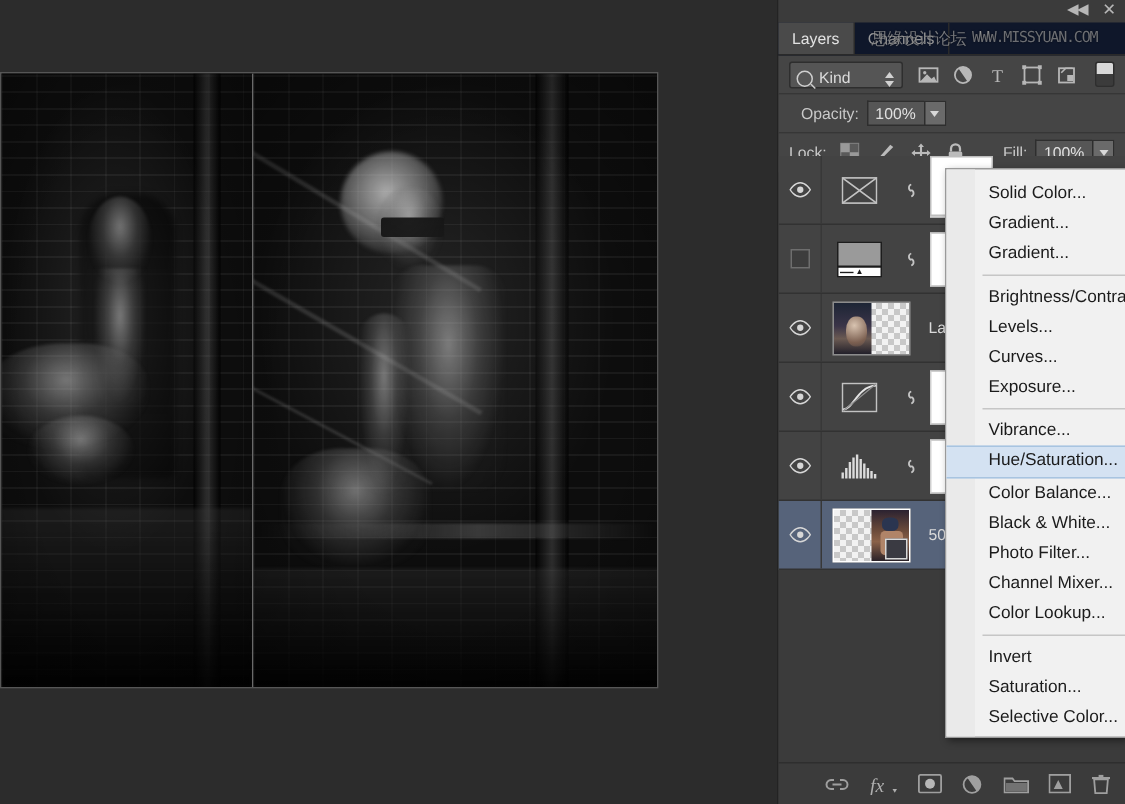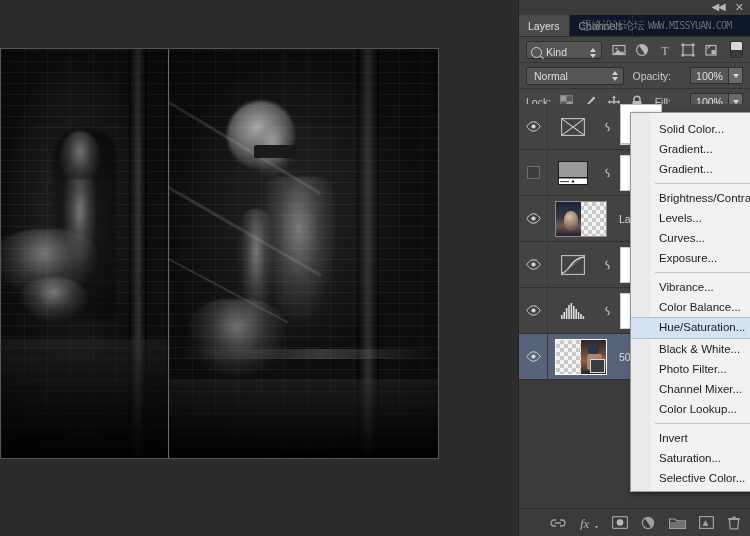--- a/index.html
+++ b/index.html
@@ -272,21 +272,21 @@
     color: #dcdcdc;
     padding-left: 3px;
   }
   .row-label {
     font-size: 10.5px;
     color: #c9c9c9;
     margin-left: 8px;
   }
   .num-field {
     display: flex; align-items: center;
-    margin-left: 19px;
+    margin-left: 5px;
     height: 17px;
   }
   .num-val {
     width: 38px;
     height: 17px;
     line-height: 17px;
     background: #565656;
     border: 1px solid #2e2e2e;
     border-right: none;
     box-sizing: border-box;
@@ -567,27 +567,20 @@
         <svg class="ficon" width="14" height="14" viewBox="0 0 14 14">
           <rect x="2" y="2.5" width="10" height="9.5" fill="none" stroke="#d0d0d0" stroke-width="1.2"></rect>
           <path d="M3.5 5.5 L6.5 2.5 L11 2.5" fill="none" stroke="#d0d0d0" stroke-width="1.1"></path>
           <rect x="7.5" y="7" width="4" height="4" fill="#d0d0d0"></rect>
         </svg>
       </div>
       <div class="toggle-pill"></div>
     </div>
 
     <div class="panel-row">
-      <div class="blend-select">
-        <span class="blend-label">Normal</span>
-        <span class="stepper">
-          <i class="up"></i>
-            <i class="down"></i>
-        </span>
-      </div>
       <span class="row-label">Opacity:</span>
       <div class="num-field">
         <span class="num-val">100%</span>
         <span class="num-arrow">
             <i></i>
           </span>
       </div>
     </div>
 
     <div class="panel-row">
@@ -798,22 +791,22 @@
     <div class="menu-sep"></div>
 
     <div class="menu-item">Brightness/Contrast...</div>
     <div class="menu-item">Levels...</div>
     <div class="menu-item">Curves...</div>
     <div class="menu-item">Exposure...</div>
 
     <div class="menu-sep"></div>
 
     <div class="menu-item">Vibrance...</div>
+    <div class="menu-item highlight">Hue/Saturation...</div>
     <div class="menu-item">Color Balance...</div>
-    <div class="menu-item highlight">Hue/Saturation...</div>
     <div class="menu-item">Black &amp; White...</div>
     <div class="menu-item">Photo Filter...</div>
     <div class="menu-item">Channel Mixer...</div>
     <div class="menu-item">Color Lookup...</div>
 
     <div class="menu-sep"></div>
 
     <div class="menu-item">Invert</div>
     <div class="menu-item">Saturation...</div>
     <div class="menu-item">Selective Color...</div>

